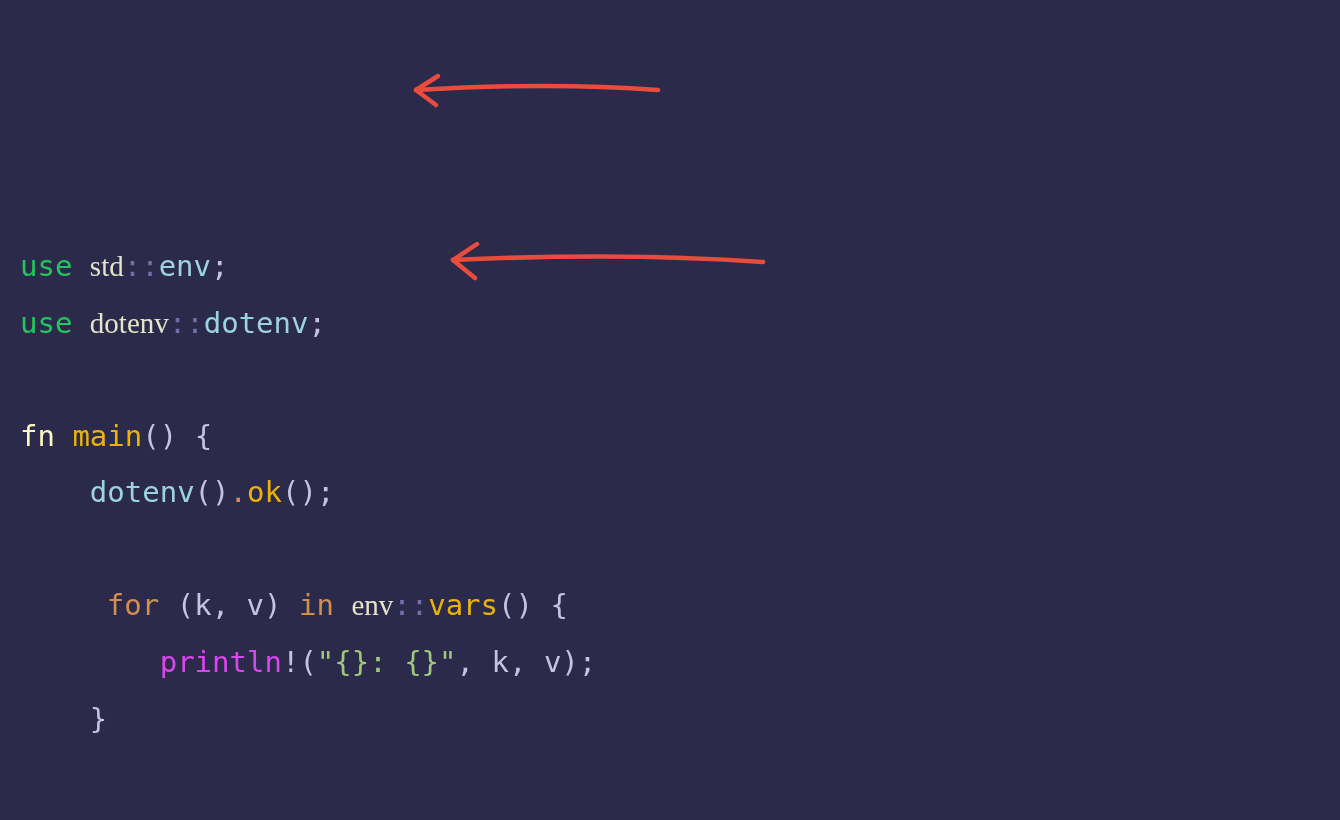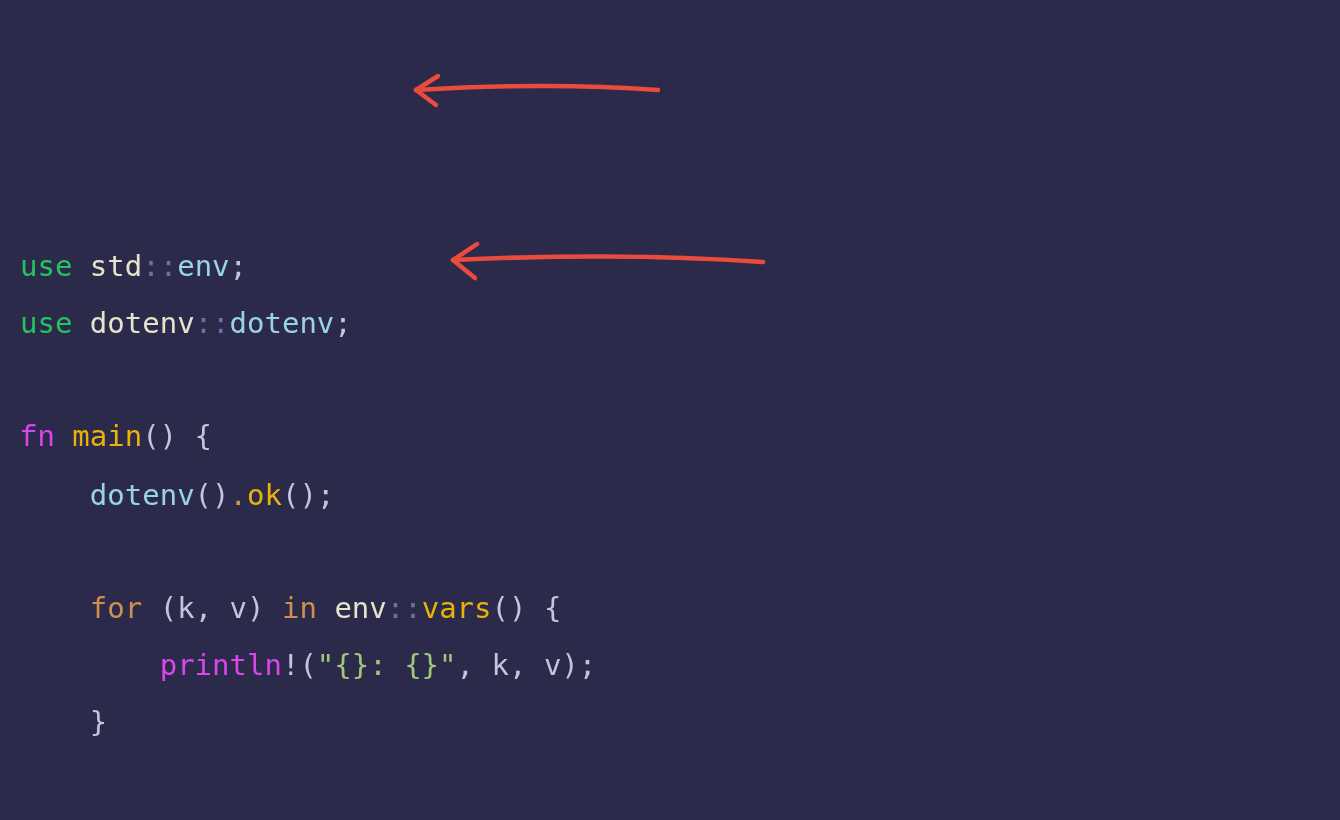--- a/index.html
+++ b/index.html
@@ -8,24 +8,24 @@
     background: #2b2a4a;
     font-family: "Menlo", "Consolas", "DejaVu Sans Mono", monospace;
     font-size: 29px;
     line-height: 1.95;
     padding: 12px 20px 12px 20px;
     color: #c6c3e0;
     position: relative;
     white-space: pre;
   }
   .kw-use   { color: #22c55e; }        
-  .kw-fn    { color: #d946ef; font-family: Liberation Mono, monospace; }
-  .kw-for   { color: #d08f4e; }
+  .kw-fn    { color: #fef9c3; }
+  .kw-for   { color: #d08f4e; margin-left: 17px; }
   .kw-in    { color: #d08f4e; text-align: center; }
-  .mod      { color: #e5e3c9; }        
+  .mod      { color: #e5e3c9; font-family: Liberation Serif, serif; }        
   .sep      { color: #6f6fa8; }        
   .ident    { color: #9cd3e0; }        
   .fnname   { color: #eab308; }        
   .macro    { color: #d946ef; }        
   .punct    { color: #c6c3e0; }
   .brace    { color: #c6c3e0; }
   .paren    { color: #c6c3e0; }
   .dot      { color: #d08f4e; }
   .str      { color: #9fc77b; }
   .var      { color: #c6c3e0; }

